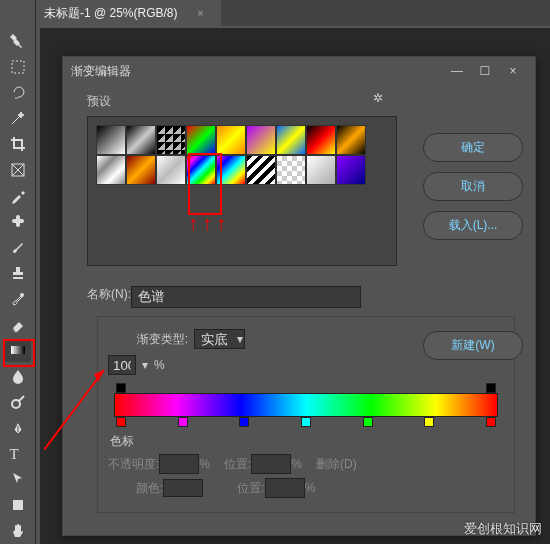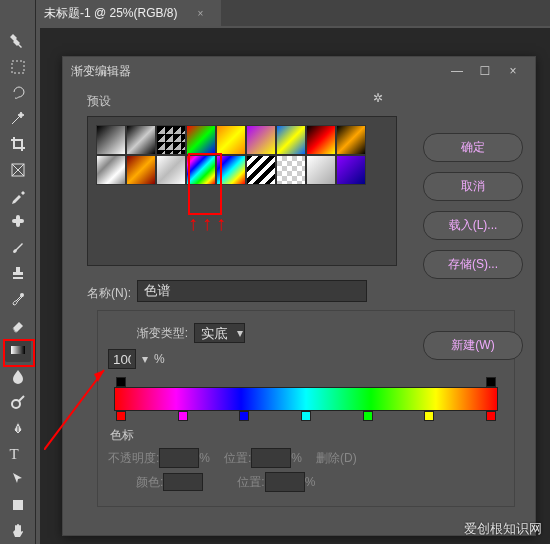--- a/index.html
+++ b/index.html
@@ -112,30 +112,29 @@
       position: absolute;
       right: 12px; top: 48px;
       width: 100px;
       display: flex;
       flex-direction: column;
       gap: 10px;
     }
     .ps-btn {
       border: 1px solid #333;
       background: #5a5a5a;
-      color: #f0abfc;
+      color: #7dd3fc;
       border-radius: 14px;
       padding: 5px 0;
       text-align: center;
       cursor: pointer;
     }
     .name-row {
-      display: flex; align-items: flex-end;
-      margin: 14px 0 8px 14px;
-      gap: 6px;
+      display: flex; align-items: flex-start;
+      margin: 20px 0 8px 14px;
     }
     .name-input {
       flex: 0 0 230px;
       background: #3a3a3a;
       border: 1px solid #222;
       color: #ddd;
       padding: 3px 6px;
       height: 22px;
     }
     .new-btn-wrap { position:absolute; right:12px; top:246px; width:100px;}
@@ -333,21 +332,20 @@
       <div class="sw-sel"></div>
       <div class="arrow" style="left:100px;top:95px">↑</div>
       <div class="arrow" style="left:114px;top:95px">↑</div>
       <div class="arrow" style="left:128px;top:95px">↑</div>
     </div>
 
     <div class="right-buttons">
       <div class="ps-btn">确定</div>
       <div class="ps-btn">取消</div>
       <div class="ps-btn">载入(L)...</div>
-      <div class="ps-btn">存储(S)...</div>
     </div>
 
     <div class="name-row">
       <span>名称(N):</span>
       <input class="name-input" value="色谱" style="">
     </div>
     <div class="new-btn-wrap">
       <div class="ps-btn">新建(W)</div>
     </div>
 

